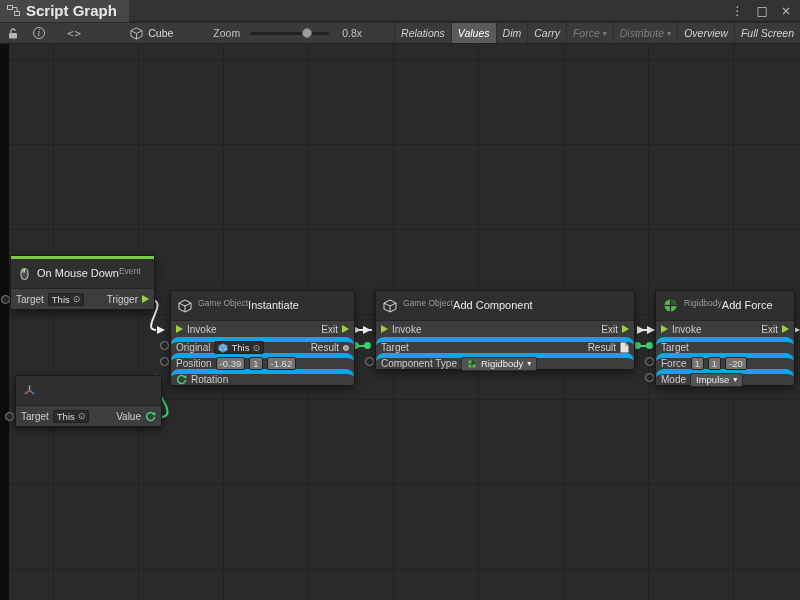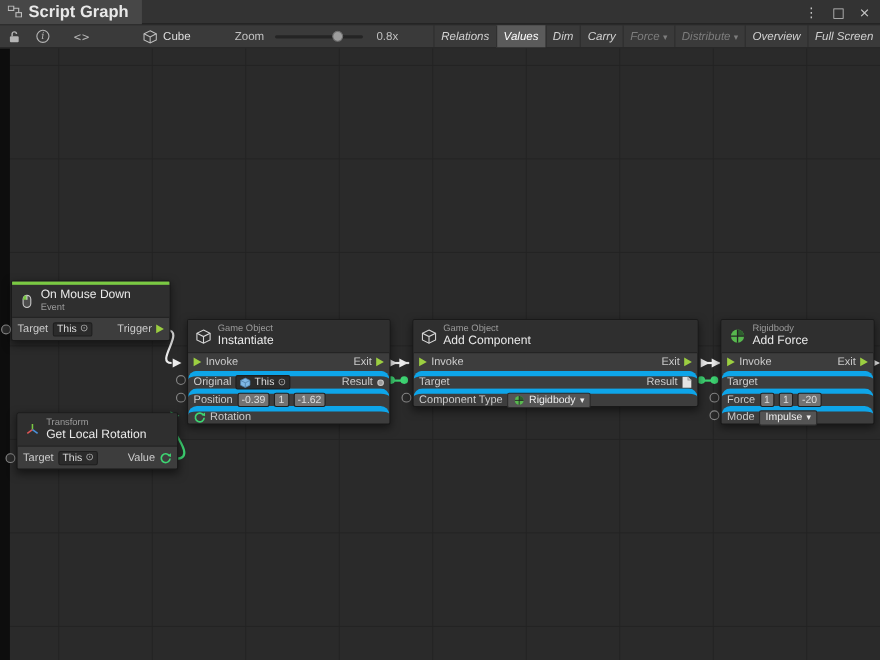--- a/index.html
+++ b/index.html
@@ -47,21 +47,21 @@
   .wires { position:absolute; left:0; top:0; pointer-events:none; }
   .wflow { stroke:var(--wire-white,#ececec); stroke-width:2; fill:none; }
   .wvalue { stroke:var(--value-green,#3ed573); stroke-width:2; fill:none; }
 
   
   .node { position:absolute; background:#3d3d3d; border:1px solid #191919; border-radius:2px;
     box-shadow:0 3px 8px rgba(0,0,0,.5); color:#c9c9c9; }
   .accent { height:3px; background:var(--event-accent,#7ac943); }
   .nhead { height:30px; display:flex; align-items:center; gap:6px; padding:0 7px;
     background:#2f2f2f; border-bottom:1px solid #242424; }
-  .ntitles { display:flex; flex-direction:column; justify-content:center; line-height:1.15; }
+  .ntitles { display:flex; flex-direction:row; justify-content:center; line-height:1.15; }
   .ncat { font-size:8.5px; color:#9b9b9b; }
   .ntitle { font-size:11px; color:#e9e9e9; }
   .nrow { height:16px; display:flex; align-items:center; justify-content:space-between; padding:0 5px;border-radius:10px; }
   .nrow + .nrow { border-top:5px solid #0ea5e9; }
   .nrow.tall { height:20px; }
   .pl, .pr { display:flex; align-items:center; gap:4px; }
   .lbl { font-size:10px; color:#cccccc; white-space:nowrap; }
   .arr { width:0; height:0; border-top:4px solid transparent; border-bottom:4px solid transparent;
     border-left:7px solid var(--flow-green,#9ccf41); }
   .chip { display:inline-flex; align-items:center; gap:3px; background:#2b2b2b; border:1px solid #1f1f1f;
@@ -225,24 +225,20 @@
 
     <div class="node" style="left:15px;top:331px;width:147px">
       <div class="nhead">
         <span class="ticon">
           <svg width="13" height="13" viewBox="0 0 13 13">
               <line x1="6.5" y1="6.5" x2="6.5" y2="1.5" stroke="#7ac943" stroke-width="1.4"></line>
               <line x1="6.5" y1="6.5" x2="1.8" y2="10" stroke="#e05555" stroke-width="1.4"></line>
               <line x1="6.5" y1="6.5" x2="11.2" y2="10" stroke="#4a90d9" stroke-width="1.4"></line>
             </svg>
         </span>
-        <div class="ntitles">
-          <div class="ncat">Transform</div>
-          <div class="ntitle">Get Local Rotation</div>
-        </div>
       </div>
       <div class="nrow tall">
         <div class="pl">
           <span class="lbl">Target</span>
           <span class="chip">
             <span>This</span>
             <span class="tgt">⊙</span>
           </span>
         </div>
         <div class="pr">

